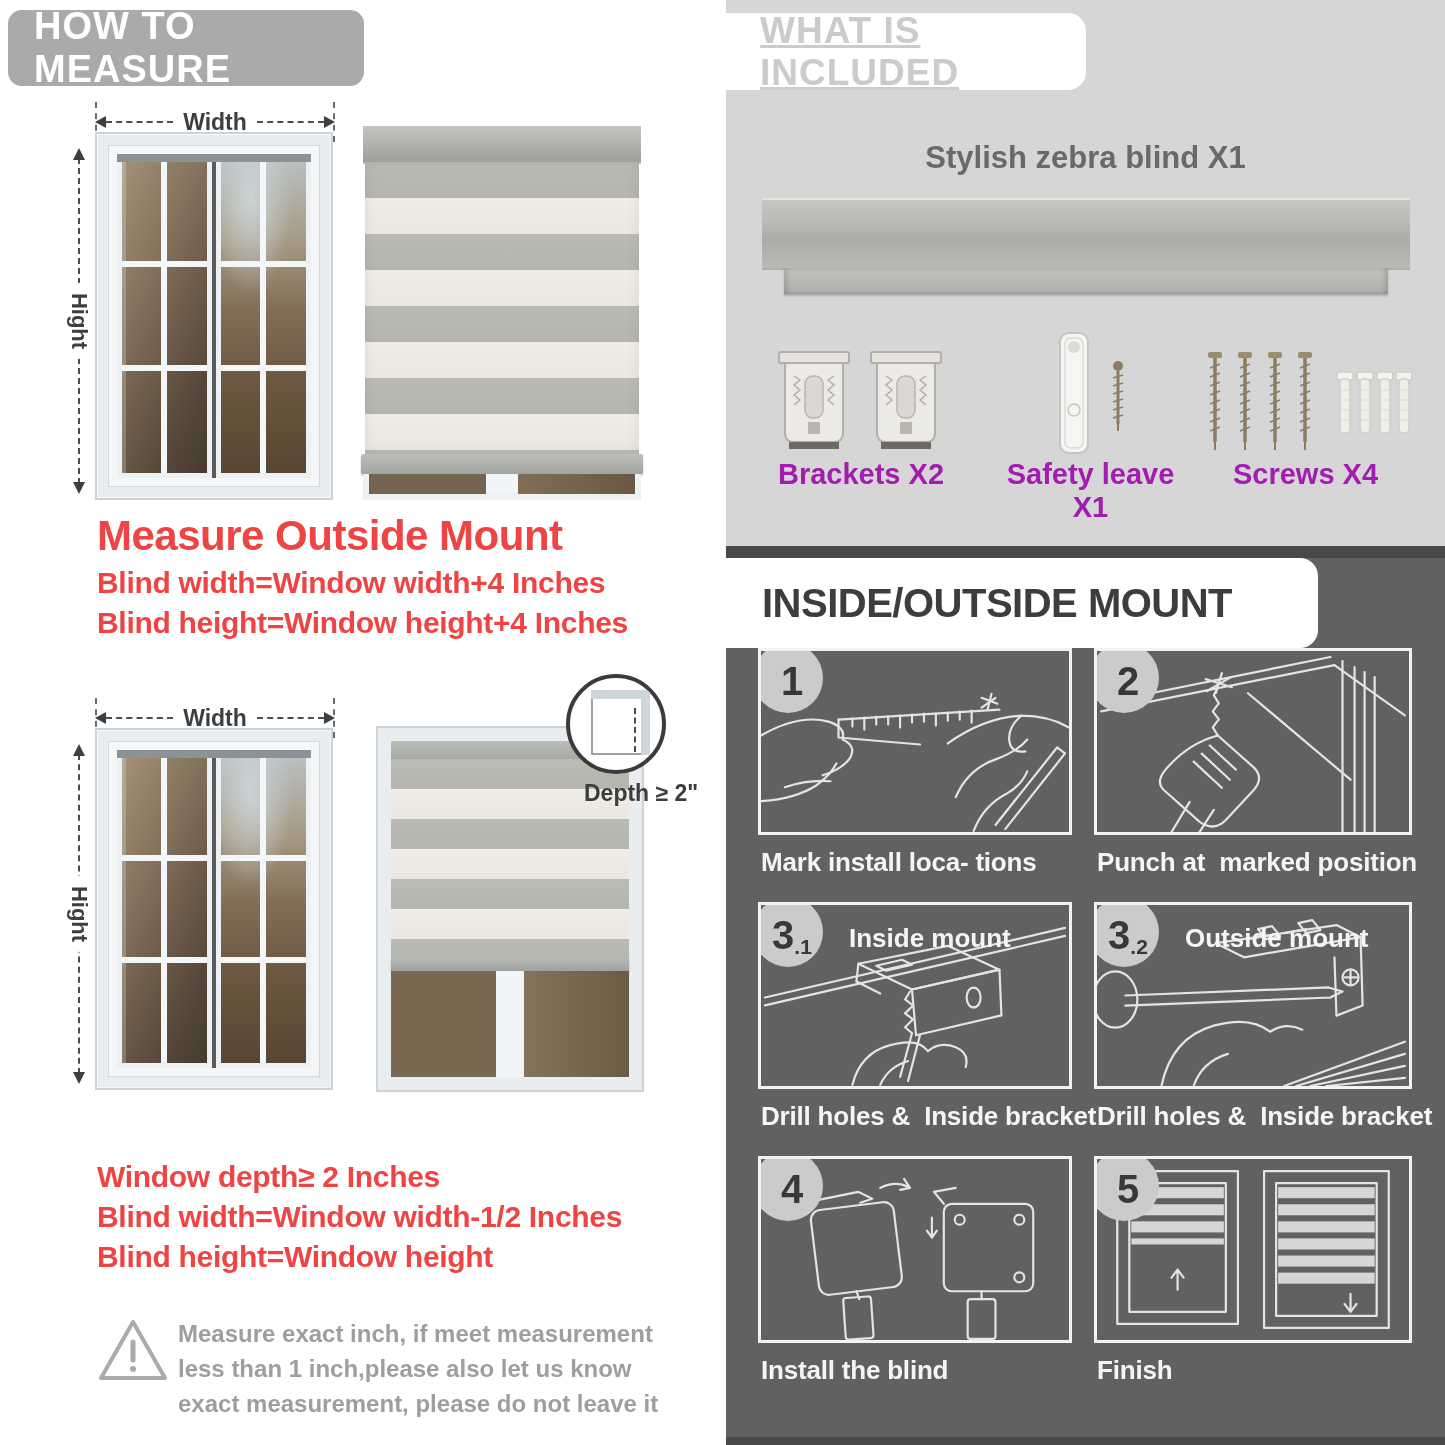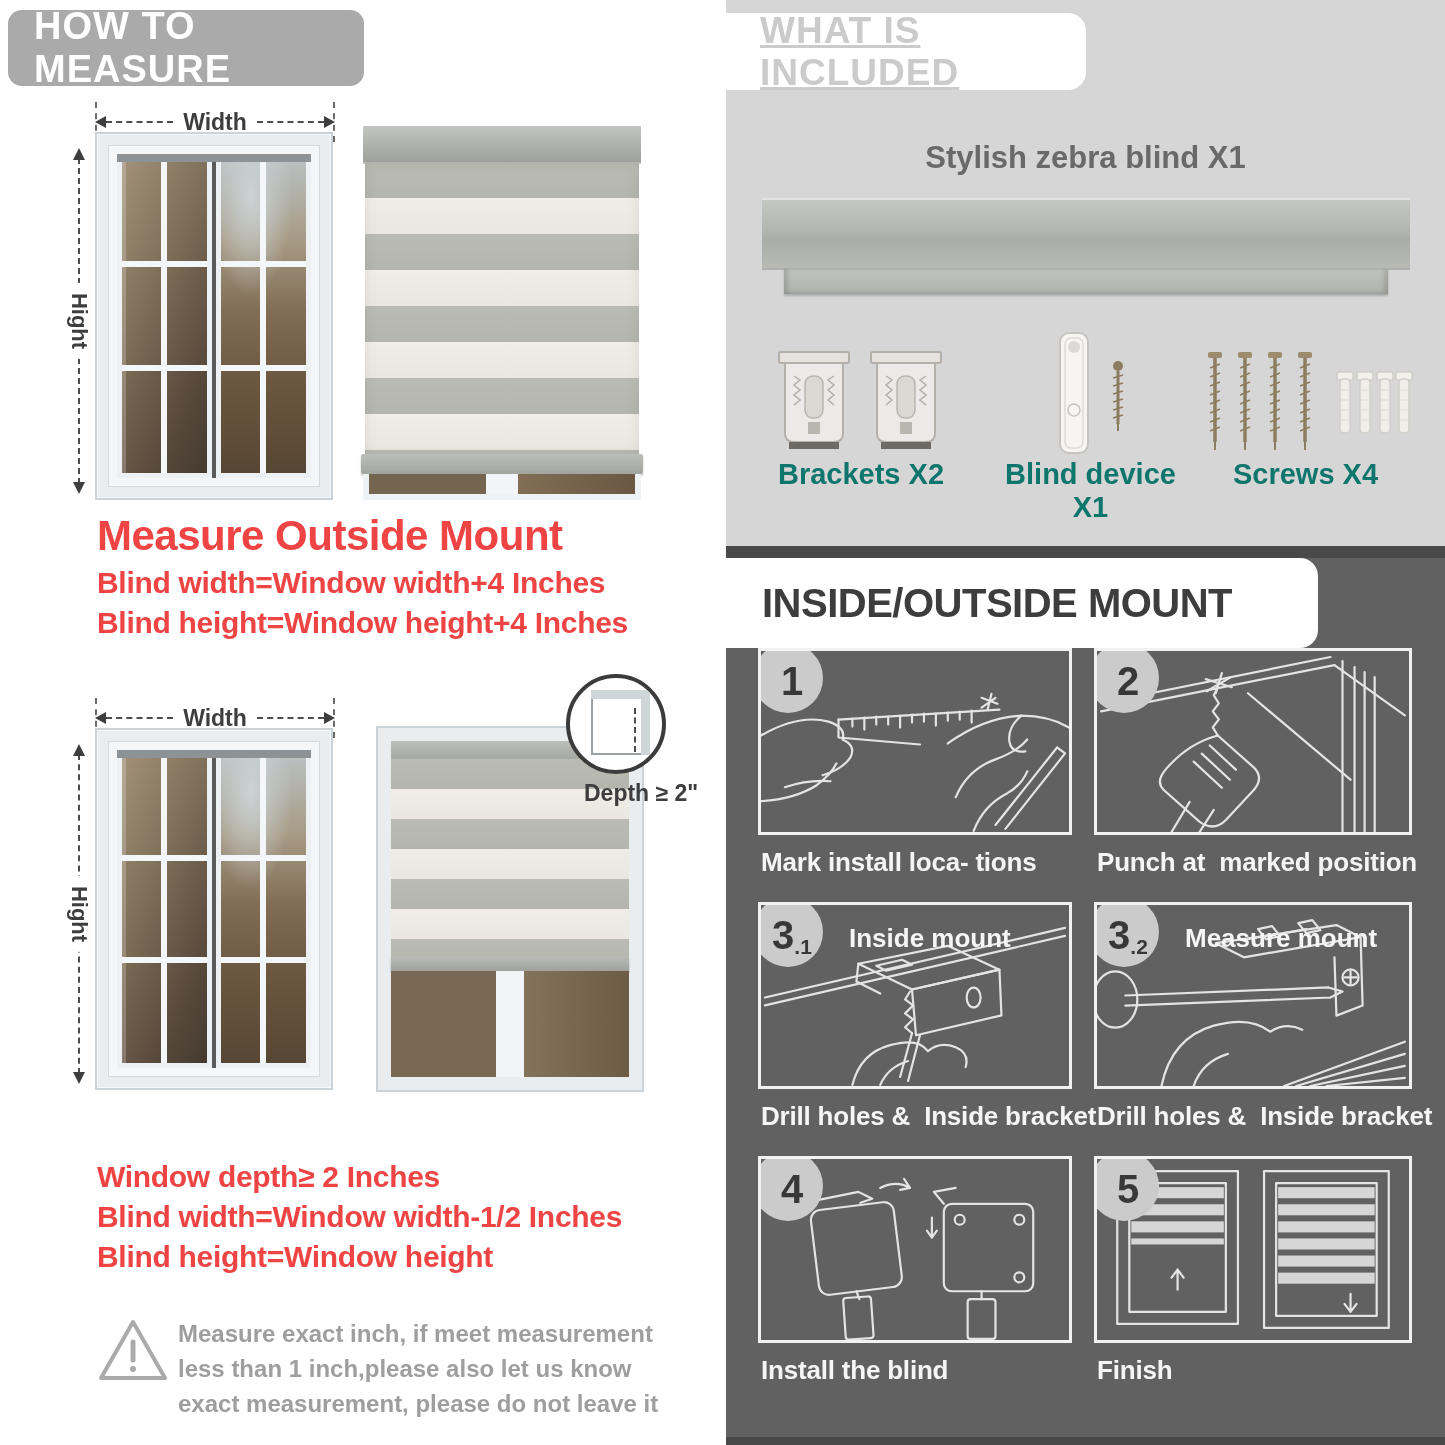--- a/index.html
+++ b/index.html
@@ -86,21 +86,21 @@
   .inc-banner span{color:#cbcbcb;font-size:37px;font-weight:bold;letter-spacing:1px;text-decoration:underline;}
   .product-title{position:absolute;left:0;top:140px;width:100%;text-align:center;
     font-size:31px;font-weight:bold;color:#696969;}
   .bar-main{position:absolute;left:36px;top:198px;width:648px;height:70px;
     background:linear-gradient(180deg,#c6c8c3 0%,#b4b6b1 45%,#aaaca7 60%,#b8bab5 100%);
     box-shadow:0 2px 0 rgba(0,0,0,.18), inset 0 2px 0 rgba(255,255,255,.5);}
   .bar-lip{position:absolute;left:58px;top:268px;width:604px;height:26px;
     background:linear-gradient(180deg,#c2c4bf,#aeb0ab);
     box-shadow:inset 4px 0 4px rgba(0,0,0,.12), inset -4px 0 4px rgba(0,0,0,.12), 0 2px 2px rgba(0,0,0,.2);}
   .pack-item{position:absolute;display:flex;flex-direction:column;align-items:center;justify-content:flex-end;height:128px;top:330px;}
-  .pack-label{position:absolute;top:458px;font-size:29px;font-weight:bold;color:#0f766e;text-align:center;}
+  .pack-label{position:absolute;top:458px;font-size:29px;font-weight:bold;color:#a21caf;text-align:center;}
 
   .mount{left:726px;top:546px;width:719px;height:899px;background:#616161;}
   .mount::before{content:"";position:absolute;left:0;top:0;width:100%;height:12px;background:#494949;}
   .mount::after{content:"";position:absolute;left:0;bottom:0;width:100%;height:8px;background:#494949;}
   .mnt-banner{position:absolute;left:0;top:12px;width:592px;height:90px;background:#ffffff;
     border-radius:0 18px 18px 0;display:flex;align-items:center;padding-left:36px;box-sizing:border-box;}
   .mnt-banner span{color:#3d3d3d;font-size:40px;font-weight:bold;letter-spacing:-0.5px;}
 
   .step-panel{position:absolute;border:3px solid #f2f2f2;box-sizing:border-box;overflow:hidden;background:#616161;}
   .step-panel svg{display:block;width:100%;height:100%;}
@@ -241,21 +241,21 @@
         <rect x="34" y="3" width="28" height="120" rx="9" fill="#f6f5f3" stroke="#c6c4c0" stroke-width="2"></rect>
         <rect x="39" y="8" width="18" height="110" rx="6" fill="none" stroke="#dddbd7" stroke-width="1.5"></rect>
         <circle cx="48" cy="17" r="6" fill="#dcdad6"></circle>
         <circle cx="48" cy="80" r="6" fill="none" stroke="#c6c4c0" stroke-width="1.5"></circle>
         <circle cx="92" cy="36" r="5" fill="#8d7d60"></circle>
         <path d="M92,41 V94" stroke="#8d7d60" stroke-width="3"></path>
         <path d="M87,48 l10,-3 M87,56 l10,-3 M87,64 l10,-3 M87,72 l10,-3 M87,80 l10,-3 M87,88 l10,-3" stroke="#8d7d60" stroke-width="1.6"></path>
         <path d="M92,94 l0,7" stroke="#8d7d60" stroke-width="2"></path>
       </svg>
     </div>
-    <div class="pack-label" style="left:262px;width:205px;">Blind device X1</div>
+    <div class="pack-label" style="left:262px;width:205px;">Safety leave X1</div>
 
     <div class="pack-item" style="left:472px;width:215px;">
       <svg width="214" height="112" viewBox="0 0 214 112">
         <defs>
           <g id="scr">
             <rect x="-7" y="2" width="14" height="6" rx="2" fill="#9c8c6c"></rect>
             <path d="M0,8 V92" stroke="#8d7d60" stroke-width="3.5"></path>
             <path d="M-5,18 l10,-4 M-5,27 l10,-4 M-5,36 l10,-4 M-5,45 l10,-4 M-5,54 l10,-4 M-5,63 l10,-4 M-5,72 l10,-4 M-5,81 l10,-4" stroke="#8d7d60" stroke-width="1.6"></path>
             <path d="M0,92 l0,8" stroke="#8d7d60" stroke-width="2"></path>
           </g>
@@ -366,21 +366,21 @@
           <ellipse cx="18" cy="94" rx="22" ry="28"></ellipse>
           <path d="M64,180 Q74,132 116,120 Q152,110 172,126 Q188,116 204,124"></path>
           <path d="M96,180 Q104,156 130,148"></path>
           <path d="M186,180 L306,136 M198,180 L306,148 M212,180 L306,160 M228,180 L306,172"></path>
         </g>
       </svg>
       <div class="badge">
         <span class="num">3</span>
           <span class="sub">.2</span>
       </div>
-      <div class="step-title">Measure mount</div>
+      <div class="step-title">Outside mount</div>
     </div>
     <div class="step-caption" style="left:371px;top:555px;">Drill holes &amp;  Inside bracket</div>
 
     <div class="step-panel" style="left:32px;top:610px;width:314px;height:187px;">
       <svg viewBox="0 0 310 180">
         <g class="lineart">
           <path d="M58,40 l40,-8 l14,7 l-12,4"></path>
           <rect x="54" y="46" width="84" height="86" rx="10" transform="rotate(-7 96 89)"></rect>
           <rect x="84" y="138" width="28" height="42" rx="3" transform="rotate(-4 98 159)"></rect>
           <path d="M96,132 l3,8"></path>

